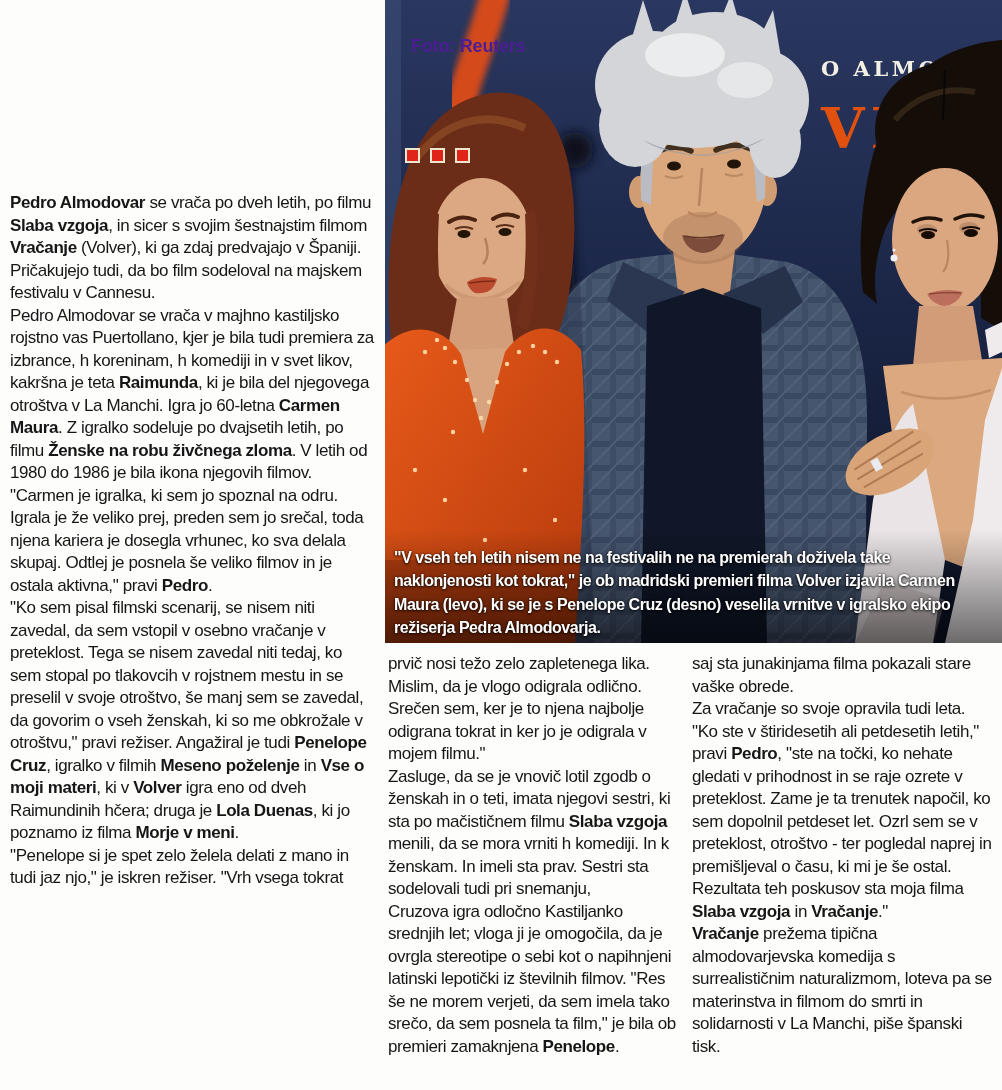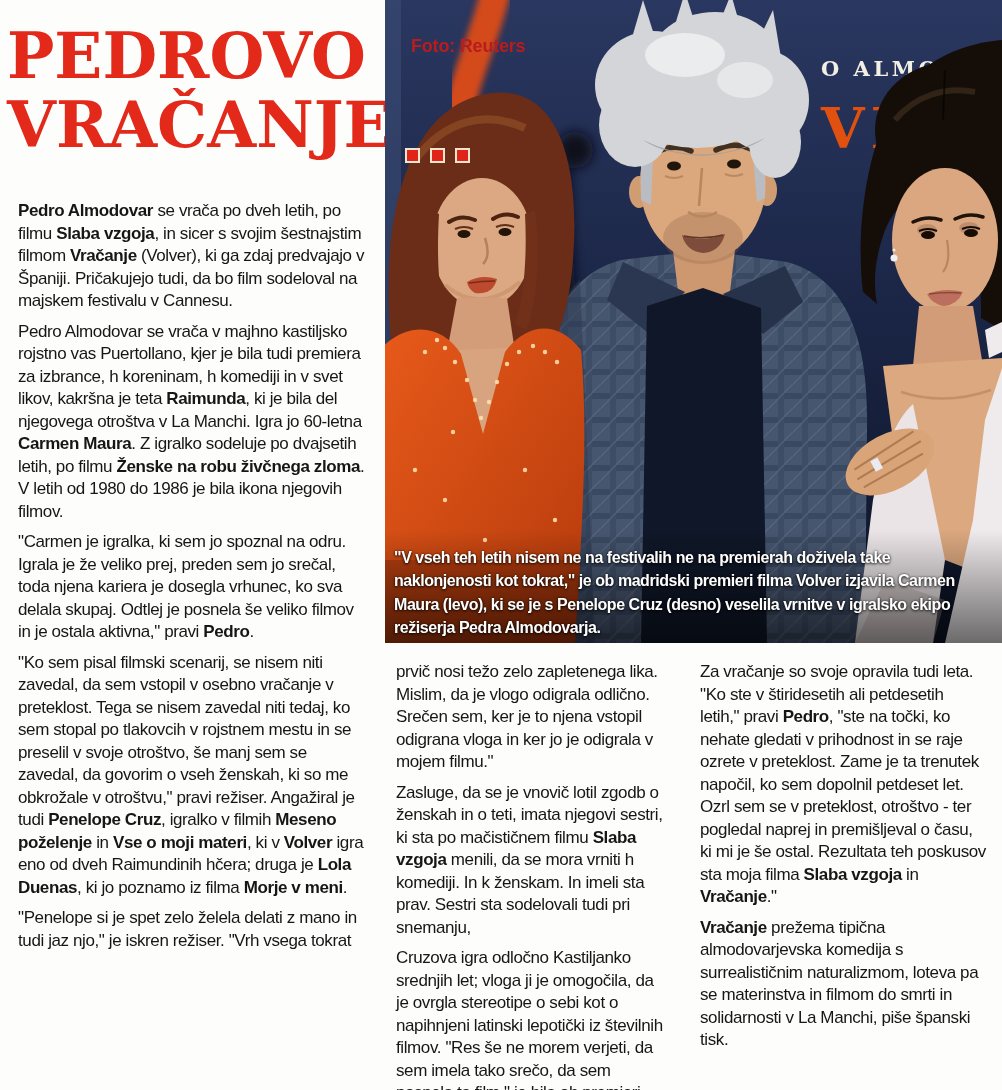--- a/index.html
+++ b/index.html
@@ -2,41 +2,40 @@
 <html><head>
 <meta charset="utf-8">
 <style>
   html,body{margin:0;padding:0;background:#ffffff;}
   .page{position:relative;width:1002px;height:1090px;background:#fdfdfc;overflow:hidden;
         color:#161616;font-family:"Liberation Sans",sans-serif;}
   .headline{position:absolute;left:7px;top:22px;margin:0;
             font-family:"DejaVu Serif",serif;font-weight:bold;
             font-size:63px;line-height:69px;color:#e2291a;letter-spacing:0;}
   .bodytext{font-size:17px;line-height:22.5px;letter-spacing:-0.4px;}
-  .bodytext p{margin:8px;}
+  .bodytext p{margin:0;}
   .b{font-weight:bold;}
   .leftcol{position:absolute;left:10px;top:192px;width:366px;}
   .midcol{position:absolute;left:388px;top:653px;width:288px;}
   .rightcol{position:absolute;left:692px;top:653px;width:302px;}
   .photo{position:absolute;left:385px;top:0;width:617px;height:643px;}
   .photo svg{display:block;}
   .credit{position:absolute;left:26px;top:36px;font-size:18px;font-weight:bold;
-          color:#b91c1c;letter-spacing:-0.2px;}
+          color:#4c1d95;letter-spacing:-0.2px;}
   .squares{position:absolute;left:20px;top:148px;display:flex;gap:10px;}
   .sq{width:11px;height:11px;background:#e0241a;border:2px solid #efe6cf;}
   .caption{position:absolute;left:9px;top:546px;width:594px;font-size:16px;font-weight:bold;
            color:#ffffff;line-height:23.4px;letter-spacing:-0.45px;
            text-shadow:0 1px 3px rgba(0,0,0,.85),0 0 2px rgba(0,0,0,.6);}
 </style>
 </head>
 <body>
 
 <div class="page">
 
-  <h1 class="headline"><span>PEDROVO</span><br><span>VRAČANJE</span></h1>
 
   <div class="leftcol bodytext">
       <p><span class="b">Pedro Almodovar</span><span> se vrača po dveh letih, po filmu </span><span class="b">Slaba vzgoja</span><span>, in sicer s svojim šestnajstim filmom </span><span class="b">Vračanje</span><span> (Volver), ki ga zdaj predvajajo v Španiji. Pričakujejo tudi, da bo film sodeloval na majskem festivalu v Cannesu.</span></p>
       <p><span>Pedro Almodovar se vrača v majhno kastiljsko rojstno vas Puertollano, kjer je bila tudi premiera za izbrance, h koreninam, h komediji in v svet likov, kakršna je teta </span><span class="b">Raimunda</span><span>, ki je bila del njegovega otroštva v La Manchi. Igra jo 60-letna </span><span class="b">Carmen Maura</span><span>. Z igralko sodeluje po dvajsetih letih, po filmu </span><span class="b">Ženske na robu živčnega zloma</span><span>. V letih od 1980 do 1986 je bila ikona njegovih filmov.</span></p>
       <p><span>"Carmen je igralka, ki sem jo spoznal na odru. Igrala je že veliko prej, preden sem jo srečal, toda njena kariera je dosegla vrhunec, ko sva delala skupaj. Odtlej je posnela še veliko filmov in je ostala aktivna," pravi </span><span class="b">Pedro</span><span>.</span></p>
       <p><span>"Ko sem pisal filmski scenarij, se nisem niti zavedal, da sem vstopil v osebno vračanje v preteklost. Tega se nisem zavedal niti tedaj, ko sem stopal po tlakovcih v rojstnem mestu in se preselil v svoje otroštvo, še manj sem se zavedal, da govorim o vseh ženskah, ki so me obkrožale v otroštvu," pravi režiser. Angažiral je tudi </span><span class="b">Penelope Cruz</span><span>, igralko v filmih </span><span class="b">Meseno poželenje</span><span> in </span><span class="b">Vse o moji materi</span><span>, ki v </span><span class="b">Volver</span><span> igra eno od dveh Raimundinih hčera; druga je </span><span class="b">Lola Duenas</span><span>, ki jo poznamo iz filma </span><span class="b">Morje v meni</span><span>.</span></p>
       <p><span>"Penelope si je spet zelo želela delati z mano in tudi jaz njo," je iskren režiser. "Vrh vsega tokrat</span></p>
     </div>
 
   <div class="photo">
@@ -203,22 +202,23 @@
     <div class="credit">Foto: Reuters</div>
     <div class="squares">
       <span class="sq"></span>
       <span class="sq"></span>
       <span class="sq"></span>
     </div>
     <div class="caption">"V vseh teh letih nisem ne na festivalih ne na premierah doživela take naklonjenosti kot tokrat," je ob madridski premieri filma Volver izjavila Carmen Maura (levo), ki se je s Penelope Cruz (desno) veselila vrnitve v igralsko ekipo režiserja Pedra Almodovarja.</div>
   </div>
 
   <div class="midcol bodytext">
-      <p><span>prvič nosi težo zelo zapletenega lika. Mislim, da je vlogo odigrala odlično. Srečen sem, ker je to njena vstopil odigrana vloga in ker jo je odigrala v mojem filmu."</span></p>
+      <p><span>prvič nosi težo zelo zapletenega lika. Mislim, da je vlogo odigrala odlično. Srečen sem, ker je to njena najbolje odigrana tokrat in ker jo je odigrala v mojem filmu."</span></p>
       <p><span>Zasluge, da se je vnovič lotil zgodb o ženskah in o teti, imata njegovi sestri, ki sta po mačističnem filmu </span><span class="b">Slaba vzgoja</span><span> menili, da se mora vrniti h komediji. In k ženskam. In imeli sta prav. Sestri sta sodelovali tudi pri snemanju,</span></p>
       <p><span>Cruzova igra odločno Kastiljanko srednjih let; vloga ji je omogočila, da je ovrgla stereotipe o sebi kot o napihnjeni latinski lepotički iz številnih filmov. "Res še ne morem verjeti, da sem imela tako srečo, da sem posnela ta film," je bila ob premieri zamaknjena </span><span class="b">Penelope</span><span>.</span></p>
     </div>
   <div class="rightcol bodytext">
+      <p><span>saj sta junakinjama filma pokazali stare vaške obrede.</span></p>
       <p><span>Za vračanje so svoje opravila tudi leta. "Ko ste v štiridesetih ali petdesetih letih," pravi </span><span class="b">Pedro</span><span>, "ste na točki, ko nehate gledati v prihodnost in se raje ozrete v preteklost. Zame je ta trenutek napočil, ko sem dopolnil petdeset let. Ozrl sem se v preteklost, otroštvo - ter pogledal naprej in premišljeval o času, ki mi je še ostal. Rezultata teh poskusov sta moja filma </span><span class="b">Slaba vzgoja</span><span> in </span><span class="b">Vračanje</span><span>."</span></p>
       <p><span class="b">Vračanje</span><span> prežema tipična almodovarjevska komedija s surrealističnim naturalizmom, loteva pa se materinstva in filmom do smrti in solidarnosti v La Manchi, piše španski tisk.</span></p>
     </div>
 
 </div>
 
 </body></html>

